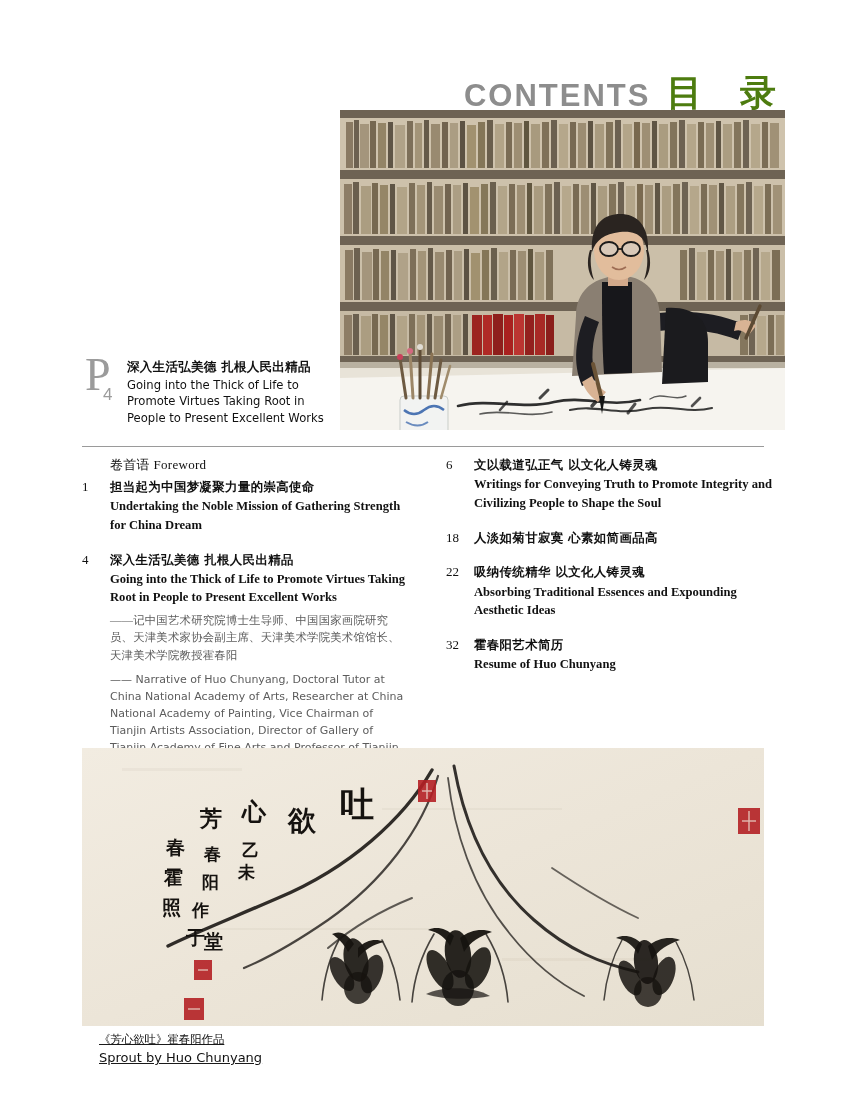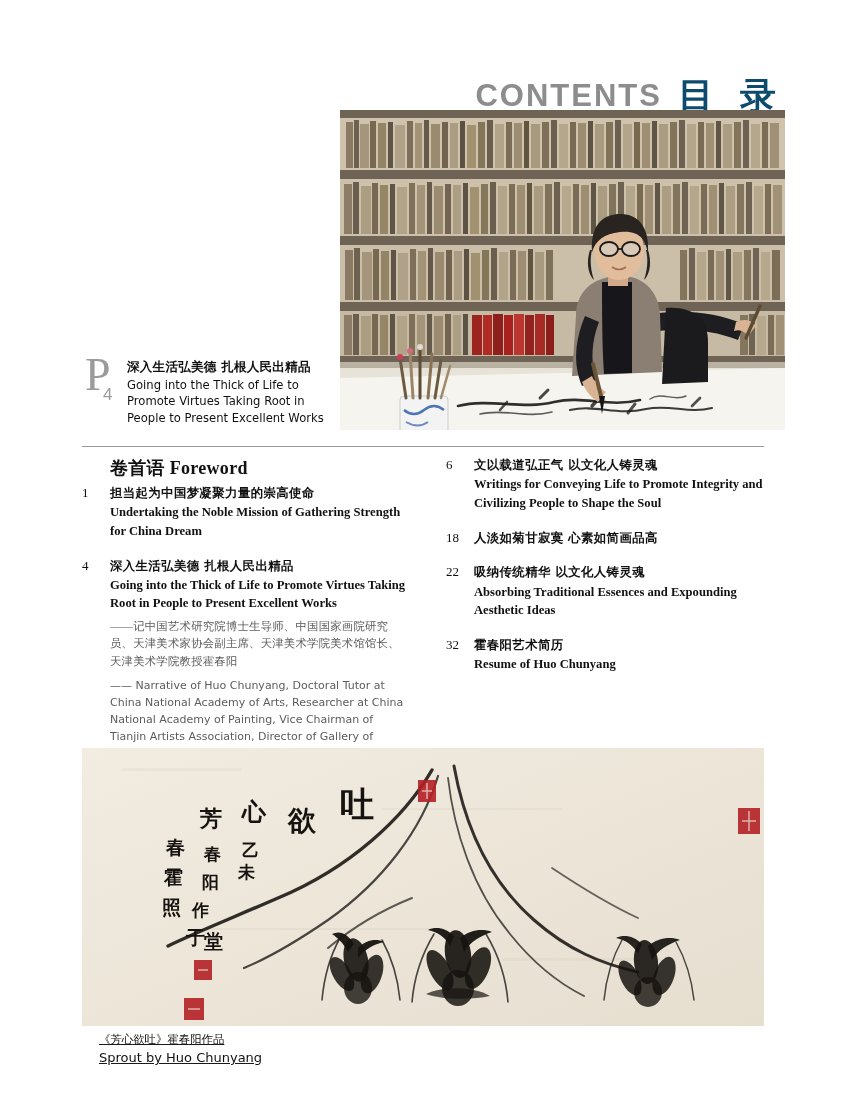--- a/index.html
+++ b/index.html
@@ -39,24 +39,24 @@
     line-height: 1;
   }
   .issue-line {
     margin-top: 7px;
     font-size: 11px;
     color: #4a4a4a;
     letter-spacing: 0.4px;
     font-family: "DejaVu Sans", sans-serif;
   }
   .cn-title {
-    font-family: Liberation Sans, sans-serif;
+    font-family: Liberation Mono, monospace;
     font-size: 36px;
     font-weight: bold;
-    color: #0c4a6e;
+    color: #4d7c0f;
     line-height: 1;
     letter-spacing: 8px;
     padding-top: 2px;
   }
 
   
   .hero-photo {
     position: absolute;
     left: 340px;
     top: 110px;
@@ -136,22 +136,22 @@
     top: 456px;
     width: 690px;
     display: flex;
     gap: 38px;
   }
   .toc-col {
     width: 326px;
   }
   .toc-section-label {
     font-family: "Liberation Serif", serif;
-    font-size: 18px;
-    font-weight: bold;
+    font-size: 13px;
+    font-weight: normal;
     color: #111;
     margin: 0 0 4px 28px;
     letter-spacing: 0.3px;
   }
   .toc-item {
     display: flex;
     margin-bottom: 17px;
   }
   .toc-page {
     flex: 0 0 28px;
@@ -544,21 +544,21 @@
         <div class="toc-sub-en">—— Narrative of Huo Chunyang, Doctoral Tutor at China National Academy of Arts, Researcher at China National Academy of Painting, Vice Chairman of Tianjin Artists Association, Director of Gallery of Tianjin Academy of Fine Arts and Professor of Tianjin Academy of Fine Arts.</div>
       </div>
     </div>
   </div>
 
   <div class="toc-col">
     <div class="toc-item">
       <div class="toc-page">6</div>
       <div class="toc-body">
         <div class="toc-cn">文以载道弘正气  以文化人铸灵魂</div>
-        <div class="toc-en">Writings for Conveying Life to Promote Integrity and Civilizing People to Shape the Soul</div>
+        <div class="toc-en">Writings for Conveying Truth to Promote Integrity and Civilizing People to Shape the Soul</div>
       </div>
     </div>
 
     <div class="toc-item">
       <div class="toc-page">18</div>
       <div class="toc-body">
         <div class="toc-cn">人淡如菊甘寂寞  心素如简画品高</div>
       </div>
     </div>
 

